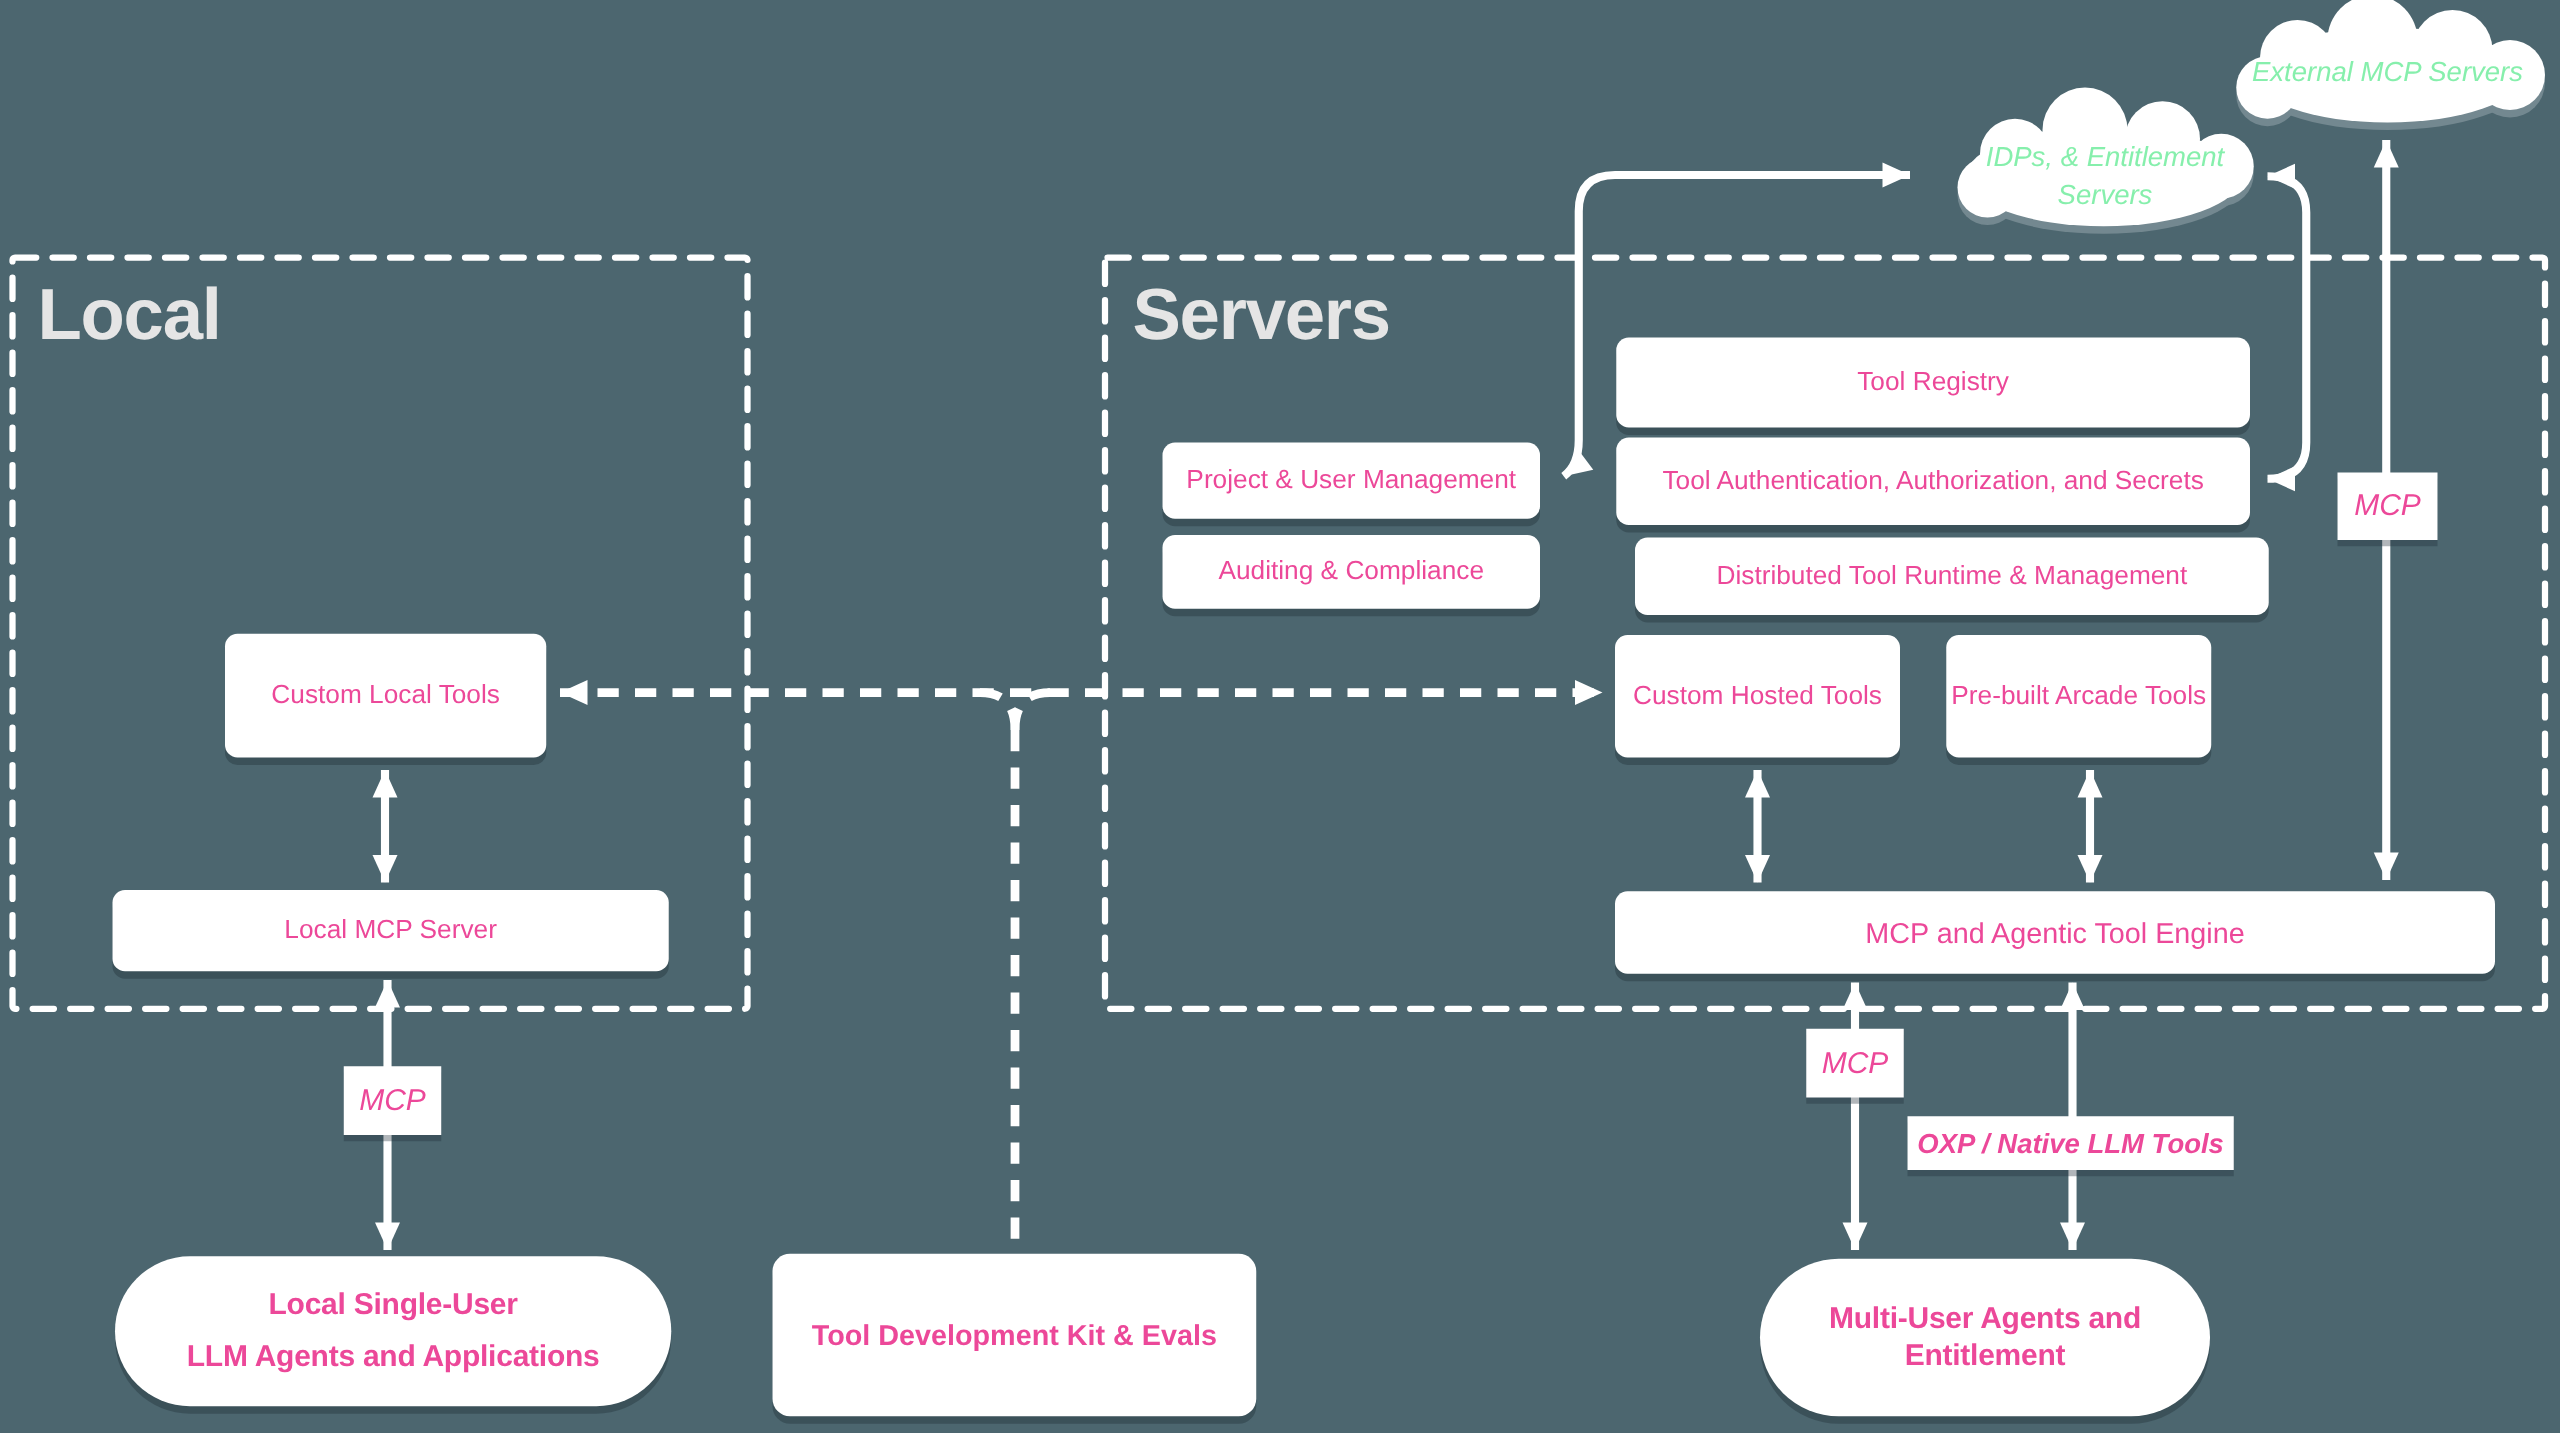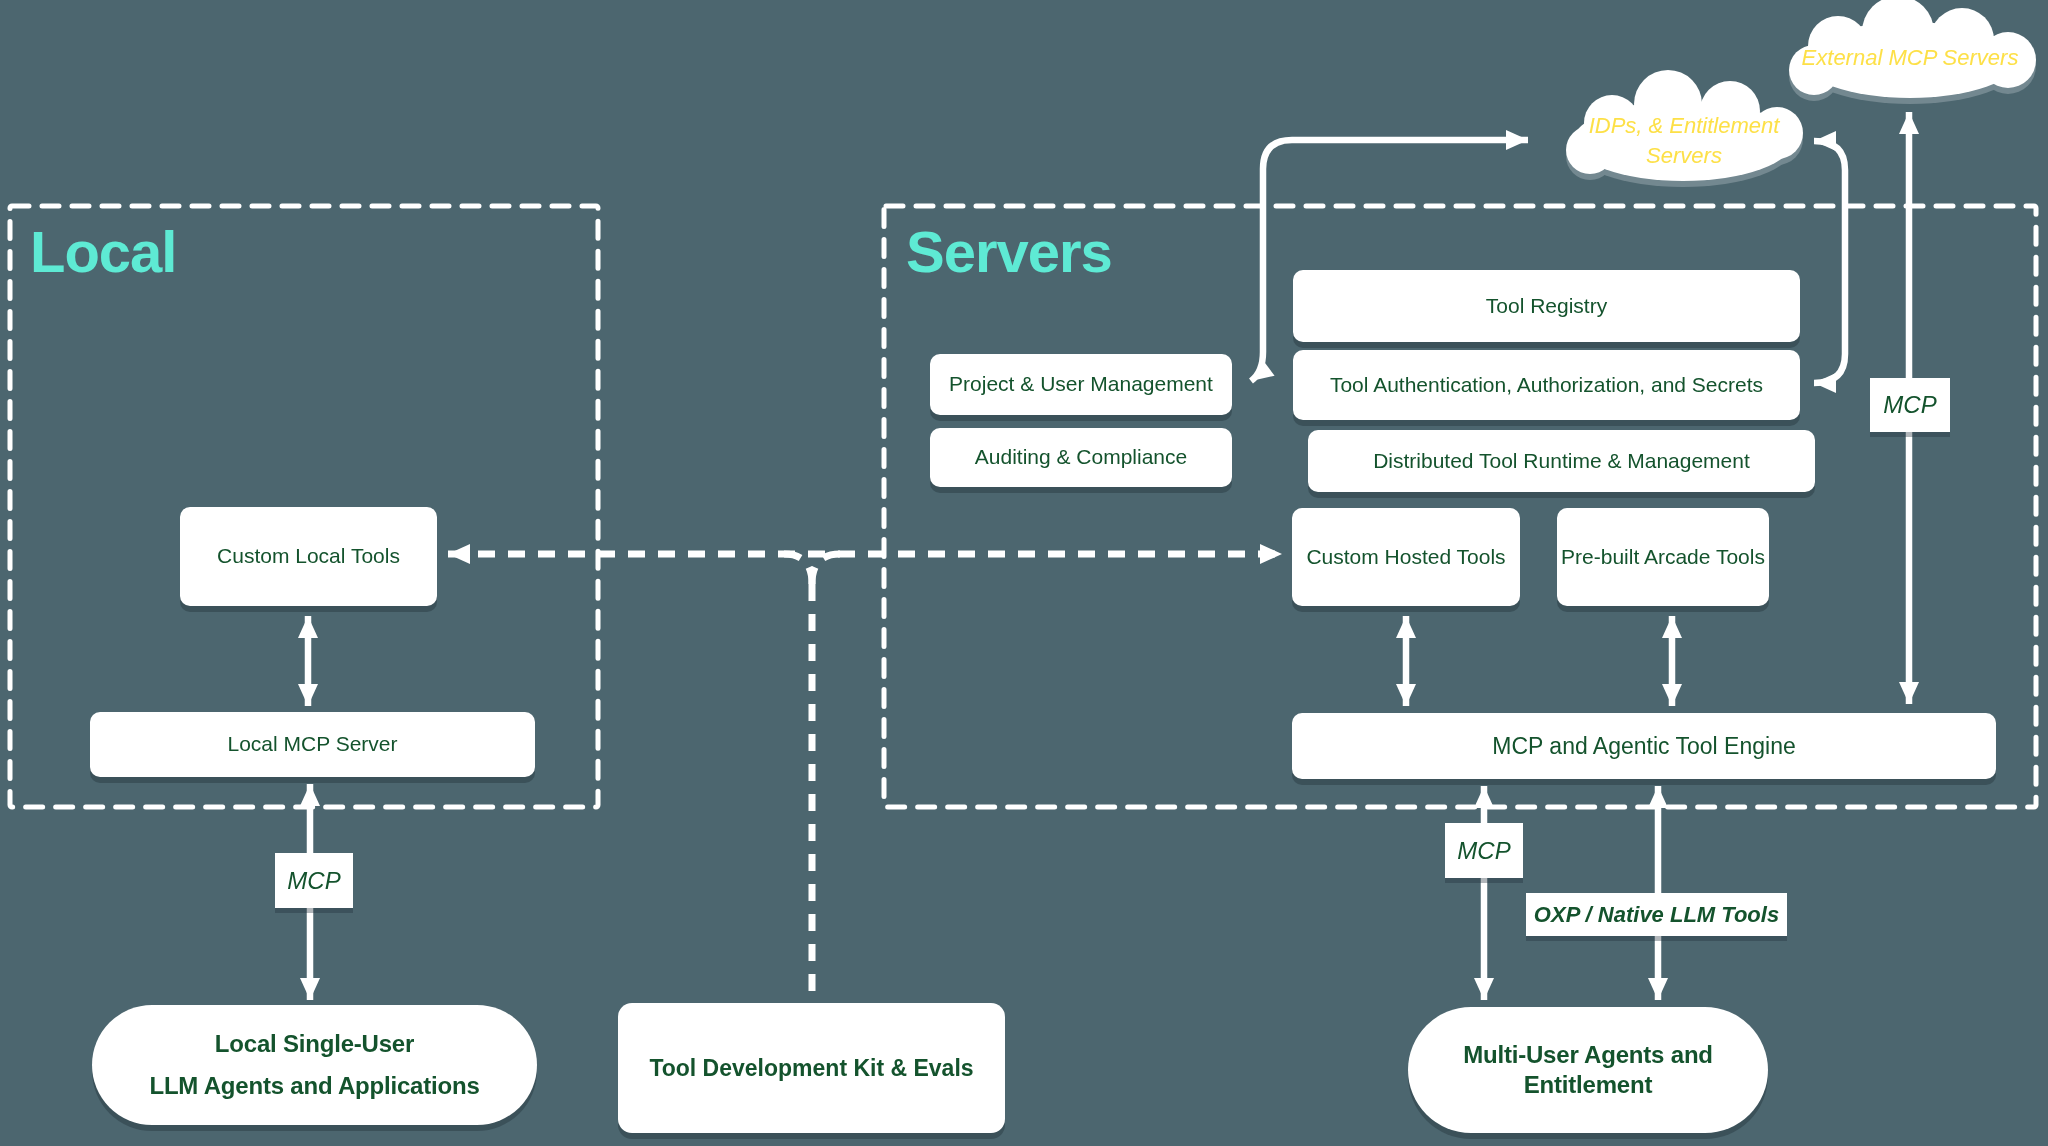--- a/index.html
+++ b/index.html
@@ -1,28 +1,28 @@
 <!DOCTYPE html>
 <html><head>
 <meta charset="utf-8">
 <style>
   html,body{margin:0;padding:0;background:#4c666f;}
   #canvas{position:relative;width:2048px;height:1146px;background:#4c666f;overflow:hidden;
           font-family:"Liberation Sans", sans-serif;}
   svg.layer{position:absolute;left:0;top:0;z-index:1;}
-  .node{position:absolute;z-index:2;background:#ffffff;color:#14532d;
+  .node{position:absolute;z-index:2;background:#ffffff;color:#ec4899;
         display:flex;align-items:center;justify-content:center;text-align:left;
         border-radius:10px;box-shadow:0 6px 0 rgba(31,47,56,.38);
         font-size:21px;line-height:1.25;}
   .pill{border-radius:66px;flex-direction:column;font-weight:bold;font-size:24px;letter-spacing:-.2px;}
   .boldbox{font-weight:bold;font-size:23px;border-radius:14px;}
   .lab{font-style:italic;font-size:24px;border-radius:0;box-shadow:0 5px 0 rgba(31,47,56,.35);}
   .engine{font-size:23px;}
-  .region-title{position:absolute;z-index:2;color:#5eead4;font-weight:bold;font-size:58px;letter-spacing:-1px;}
-  .cloud-text{position:absolute;z-index:2;color:#fde047;font-style:italic;font-size:22px;
+  .region-title{position:absolute;z-index:2;color:#e5e5e5;font-weight:bold;font-size:58px;letter-spacing:-1px;}
+  .cloud-text{position:absolute;z-index:2;color:#86efac;font-style:italic;font-size:22px;
               text-align:center;line-height:1.35;display:flex;flex-direction:column;
               align-items:center;justify-content:center;}
 </style>
 </head>
 <body>
 
 <div id="canvas">
 
   <svg class="layer" width="2048" height="1146" viewBox="0 0 2048 1146">
     <defs>

